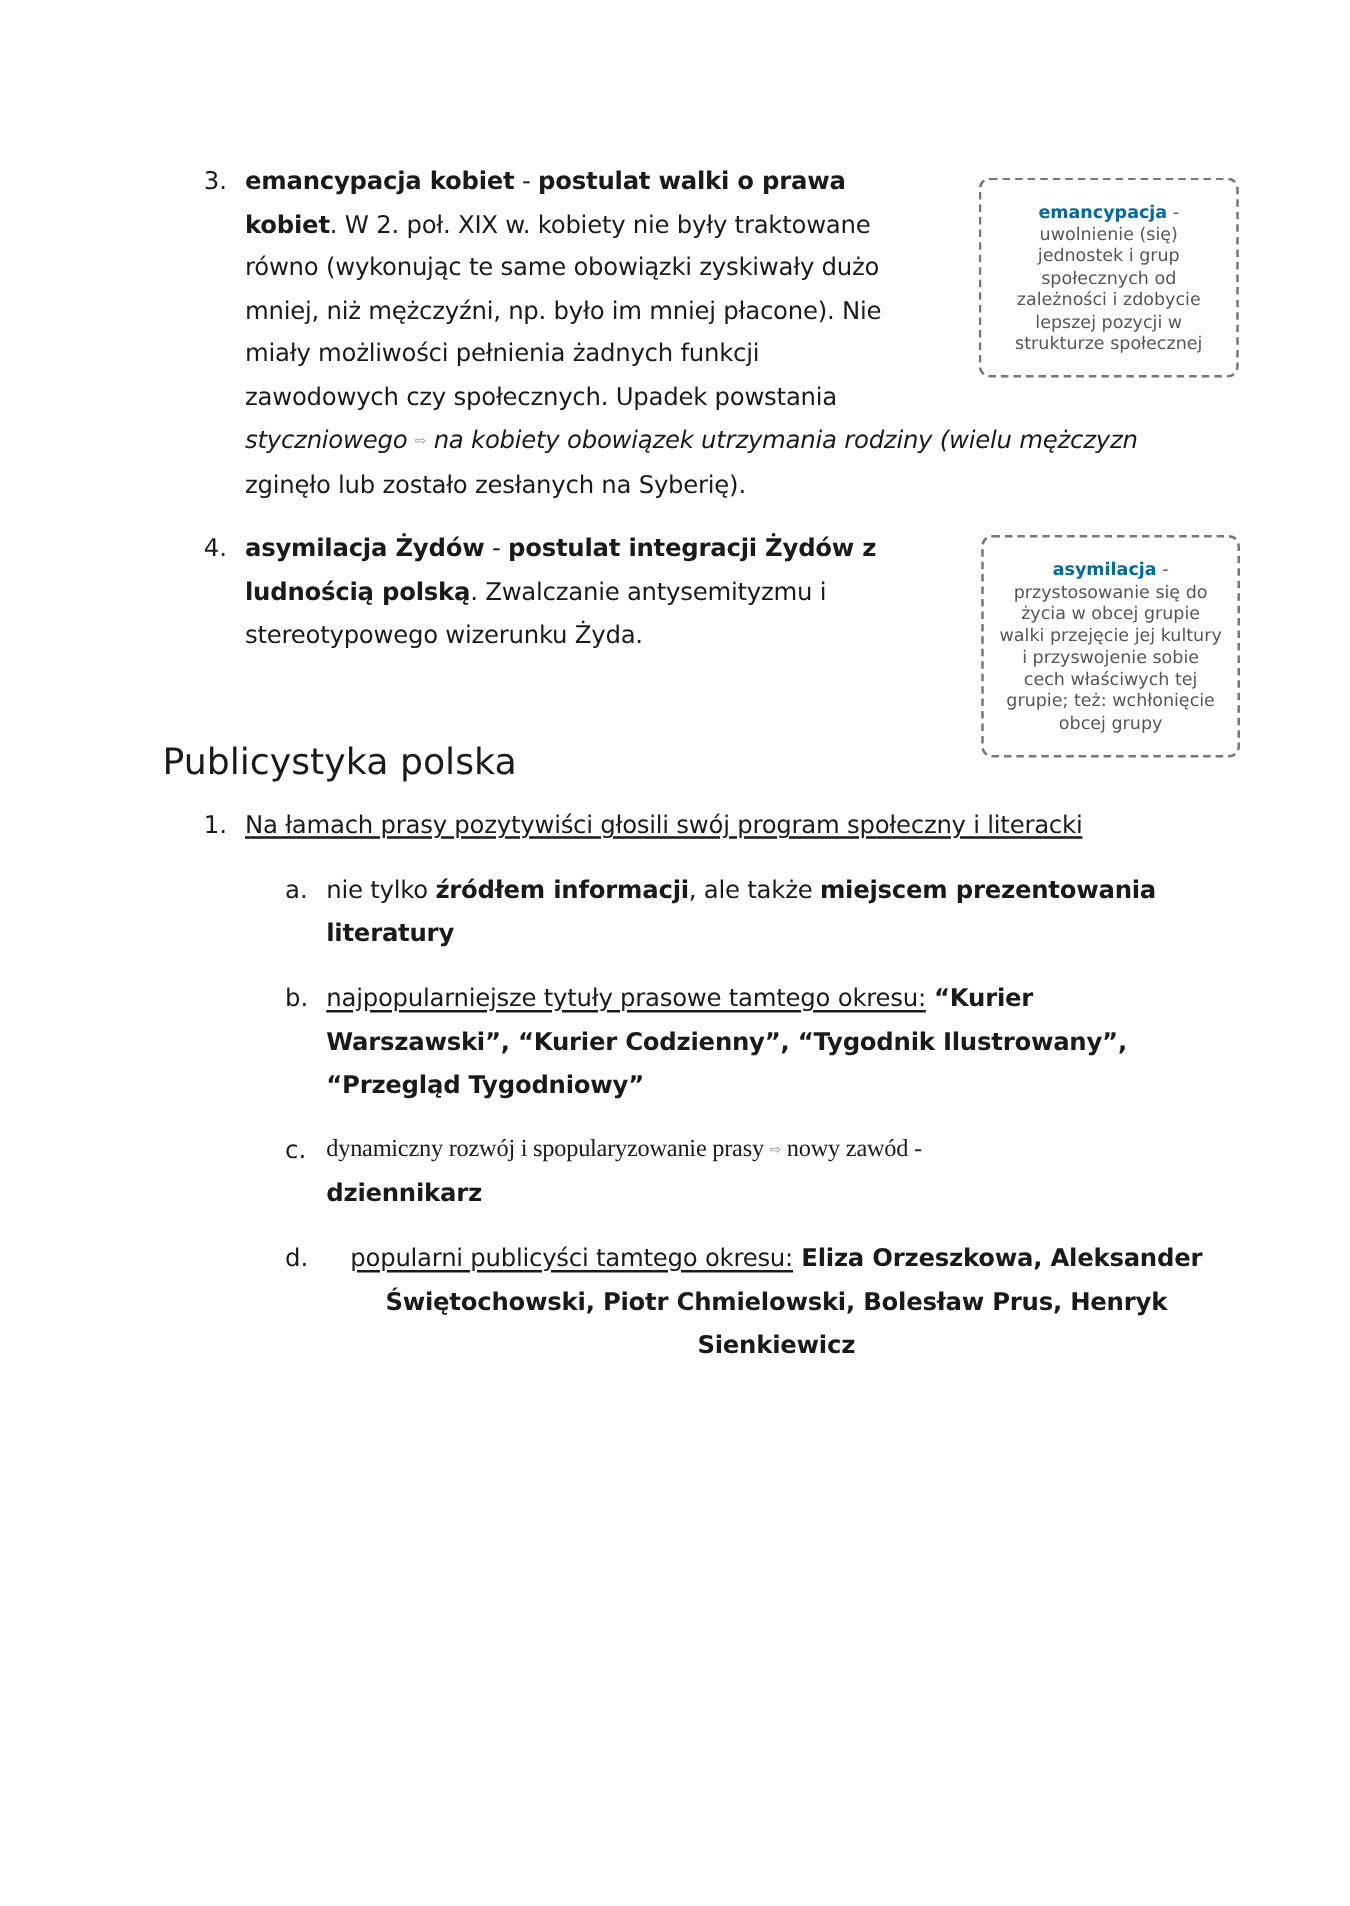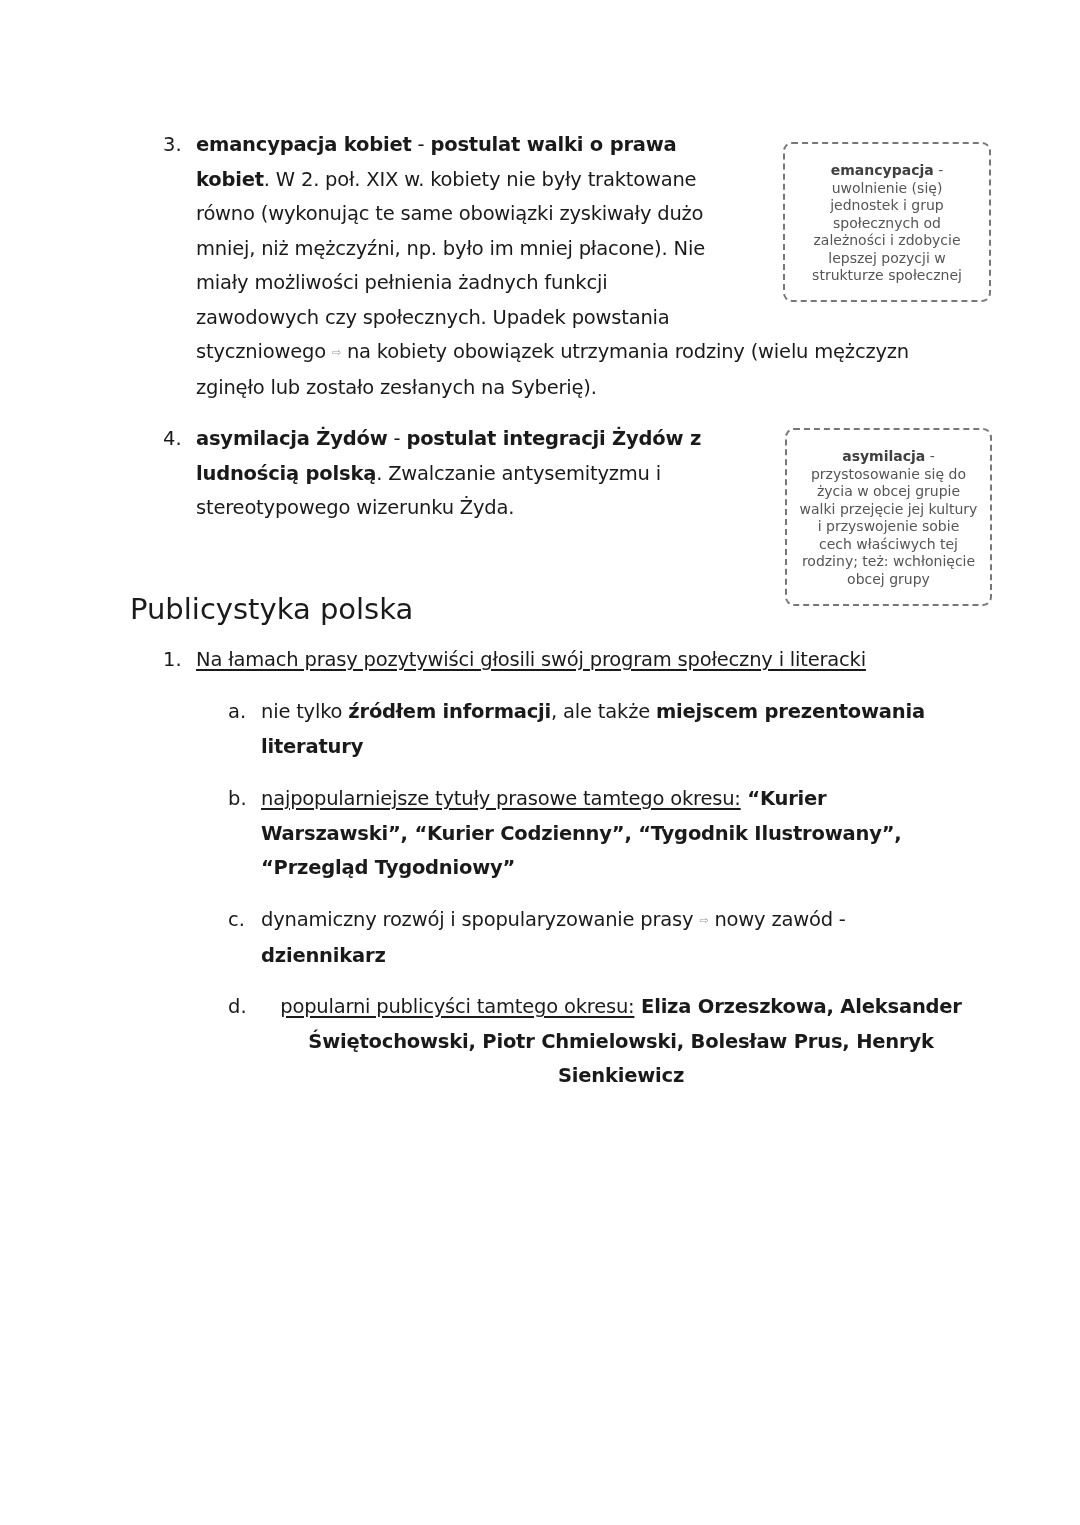--- a/index.html
+++ b/index.html
@@ -6,37 +6,37 @@
   body { width:1080px; height:1525px; position:relative; overflow:hidden;
          font-family:"DejaVu Sans", sans-serif; color:#1a1a1a; }
   .abs { position:absolute; }
   .txt { font-size:19.5px; line-height:34.5px; letter-spacing:-0.2px; }
   .num { position:absolute; font-size:19.5px; line-height:34.5px; }
   b { font-weight:bold; }
   .u { text-decoration:underline; text-underline-offset:3px; text-decoration-thickness:1.5px; }
   .box { position:absolute; border:2px dashed #777; border-radius:9px;
          text-align:center; color:#555; font-size:14px; line-height:17.5px; box-sizing:border-box;
          padding-top:18px; }
-  .box b { color:#404040;text-align:center; }
+  .box b { color:#0369a1;text-align:center; }
   .heading { position:absolute; left:130px; top:565px; font-size:29px; line-height:50px; color:#1a1a1a; font-weight:normal; }
   .arrow { font-size:11px; color:#999; vertical-align:2px; }
 </style>
 </head>
 <body>
 
 <div>
   <span class="num" style="left:163px; top:128px;">3.</span>
   <div class="abs txt" style="left:196px; top:128px; width:600px;">
     <div><b>emancypacja kobiet</b><span> - </span><b>postulat walki o prawa</b></div>
     <div><b>kobiet</b><span>. W 2. poł. XIX w. kobiety nie były traktowane</span></div>
     <div>równo (wykonując te same obowiązki zyskiwały dużo</div>
     <div>mniej, niż mężczyźni, np. było im mniej płacone). Nie</div>
     <div>miały możliwości pełnienia żadnych funkcji</div>
     <div>zawodowych czy społecznych. Upadek powstania</div>
-    <div style="white-space:nowrap;"><span>styczniowego</span> <span class="arrow">⇨</span> <span>na kobiety obowiązek utrzymania rodziny (wielu mężczyzn</span></div>
+    <div style="white-space:nowrap;font-style:italic;"><span>styczniowego</span> <span class="arrow">⇨</span> <span>na kobiety obowiązek utrzymania rodziny (wielu mężczyzn</span></div>
     <div>zginęło lub zostało zesłanych na Syberię).</div>
   </div>
 </div>
 
 <div class="box" style="left:783px; top:142px; width:208px; height:160px;">
   <div><b>emancypacja</b><span> -</span></div>
   <div>uwolnienie (się)</div>
   <div>jednostek i grup</div>
   <div>społecznych od</div>
   <div>zależności i zdobycie</div>
@@ -53,21 +53,21 @@
   </div>
 </div>
 
 <div class="box" style="left:785px; top:428px; width:207px; height:178px;">
   <div><b>asymilacja</b><span> -</span></div>
   <div>przystosowanie się do</div>
   <div>życia w obcej grupie</div>
   <div>walki przejęcie jej kultury</div>
   <div>i przyswojenie sobie</div>
   <div>cech właściwych tej</div>
-  <div>rodziny; też: wchłonięcie</div>
+  <div>grupie; też: wchłonięcie</div>
   <div>obcej grupy</div>
 </div>
 
 <h1 class="heading">Publicystyka polska</h1>
 
 <span class="num" style="left:163px; top:643px;">1.</span>
 <div class="abs txt u" style="left:196px; top:643px; white-space:nowrap;">Na łamach prasy pozytywiści głosili swój program społeczny i literacki</div>
 
 <div>
   <span class="num" style="left:228px; top:695px;">a.</span>
@@ -82,21 +82,21 @@
   <div class="abs txt" style="left:261px; top:782px; width:700px;">
     <div style="white-space:nowrap;"><span class="u">najpopularniejsze tytuły prasowe tamtego okresu:</span><b> “Kurier</b></div>
     <div style="white-space:nowrap;"><b>Warszawski”, “Kurier Codzienny”, “Tygodnik Ilustrowany”,</b></div>
     <div><b>“Przegląd Tygodniowy”</b></div>
   </div>
 </div>
 
 <div>
   <span class="num" style="left:228px; top:903px;">c.</span>
   <div class="abs txt" style="left:261px; top:903px; width:700px;">
-    <div style="white-space:nowrap;"><span>dynamiczny rozwój i spopularyzowanie prasy</span> <span class="arrow">⇨</span> <span>nowy zawód -</span></div>
+    <div style="white-space:nowrap;font-family:Liberation Serif, serif;"><span>dynamiczny rozwój i spopularyzowanie prasy</span> <span class="arrow">⇨</span> <span>nowy zawód -</span></div>
     <div><b>dziennikarz</b></div>
   </div>
 </div>
 
 <div>
   <span class="num" style="left:228px; top:990px;">d.</span>
   <div class="abs txt" style="left:261px; top:990px; width:720px;text-align:center;">
     <div style="white-space:nowrap;"><span class="u">popularni publicyści tamtego okresu:</span><b> Eliza Orzeszkowa, Aleksander</b></div>
     <div style="white-space:nowrap;"><b>Świętochowski, Piotr Chmielowski, Bolesław Prus, Henryk</b></div>
     <div><b>Sienkiewicz</b></div>

